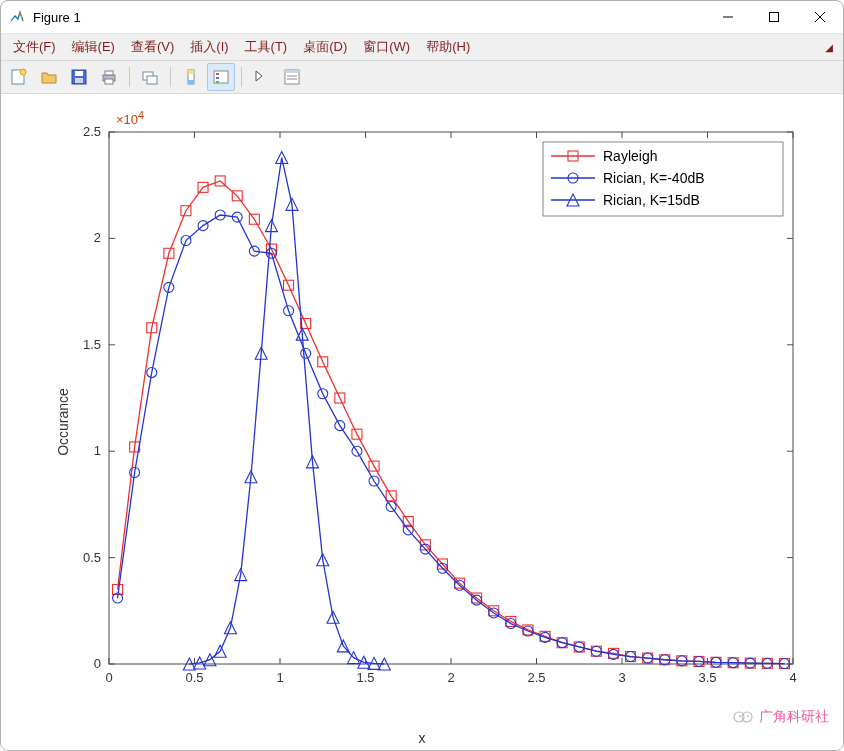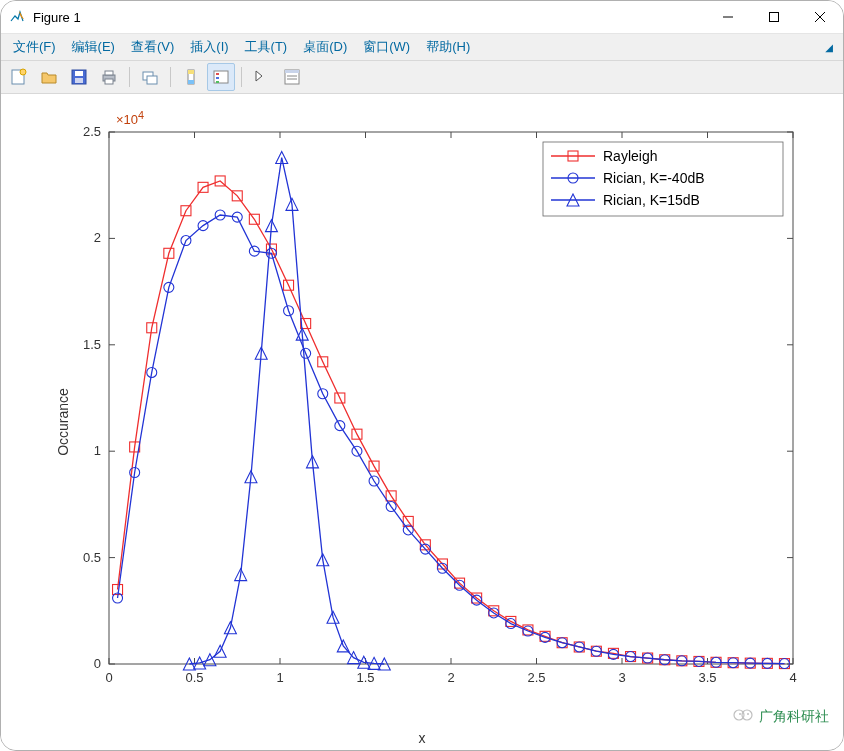--- a/index.html
+++ b/index.html
@@ -1,36 +1,36 @@
 <!DOCTYPE html>
 <html><head>
 <meta charset="utf-8">
 <style>
   html,body{margin:0;padding:0;background:#fff;font-family:"Segoe UI","Microsoft YaHei",Tahoma,sans-serif;}
   .window{
     width:844px;height:751px;box-sizing:border-box;
-    border:1px solid #b0b0b0;border-radius:16px;background:#f0f0f0;
+    border:1px solid #b0b0b0;border-radius:8px;background:#f0f0f0;
     display:flex;flex-direction:column;overflow:hidden;
   }
   
   .titlebar{
     height:32px;background:#fff;display:flex;align-items:center;
     border-top-left-radius:8px;border-top-right-radius:8px;
     border-bottom:1px solid #e5e5e5;
   }
   .titlebar .app-icon{width:16px;height:16px;margin:0 8px;}
   .titlebar .title-text{font-size:13px;color:#000;}
   .titlebar .spacer{flex:1;}
   .win-btn{width:46px;height:32px;display:flex;align-items:center;justify-content:center;}
   .win-btn svg{display:block;}
   .win-btn.close{border-top-right-radius:8px;}
   
   .menubar{
     height:26px;background:#f0f0f0;display:flex;align-items:center;
-    padding:0 4px;font-size:13px;color:#0369a1;border-bottom:1px solid #d8d8d8;
+    padding:0 4px;font-size:13px;color:#7f1d1d;border-bottom:1px solid #d8d8d8;
   }
   .menu-item{padding:2px 8px;white-space:nowrap;}
   .menubar .overflow{margin-left:auto;padding:0 6px;font-size:10px;}
   
   .toolbar{
     height:32px;background:#f0f0f0;border-bottom:1px solid #d8d8d8;
     display:flex;align-items:center;padding:0 4px;gap:2px;
   }
   .tb-btn{width:26px;height:26px;display:flex;align-items:center;justify-content:center;border:1px solid transparent;border-radius:2px;}
   .tb-btn.active{background:#dbe9f9;border-color:#a6c8e6;}
@@ -39,22 +39,22 @@
   .plot-pane{flex:1;background:#fff;position:relative;}
   .axes-title{position:absolute;font-size:13px;color:#c2410c;}
   .axes-exp{left:115px;top:15px;}
   .ylabel{position:absolute;left:28px;top:50%;transform:translateY(-50%) rotate(-90deg);transform-origin:center;font-size:14px;color:#333;}
   .xlabel{position:absolute;left:50%;bottom:4px;transform:translateX(-50%);font-size:14px;color:#333;}
   svg.plot{position:absolute;left:0;top:0;}
   .tick-label{font-size:13px;fill:#333;}
   .legend-box{fill:#fff;stroke:#666;stroke-width:0.8;}
   .legend-text{font-size:14px;fill:#000;}
   .watermark{
-    position:absolute;right:14px;bottom:24px;color:#15803d;font-size:14px;
-    display:flex;gap:4px;opacity:0.9;
+    position:absolute;right:14px;bottom:24px;color:#ec4899;font-size:14px;
+    display:flex;align-items:center;gap:4px;opacity:0.9;
   }
 </style>
 </head>
 <body>
 
 <div class="window">
 
   <div class="titlebar">
     <span class="app-icon">
       <svg width="16" height="16" viewBox="0 0 16 16">

